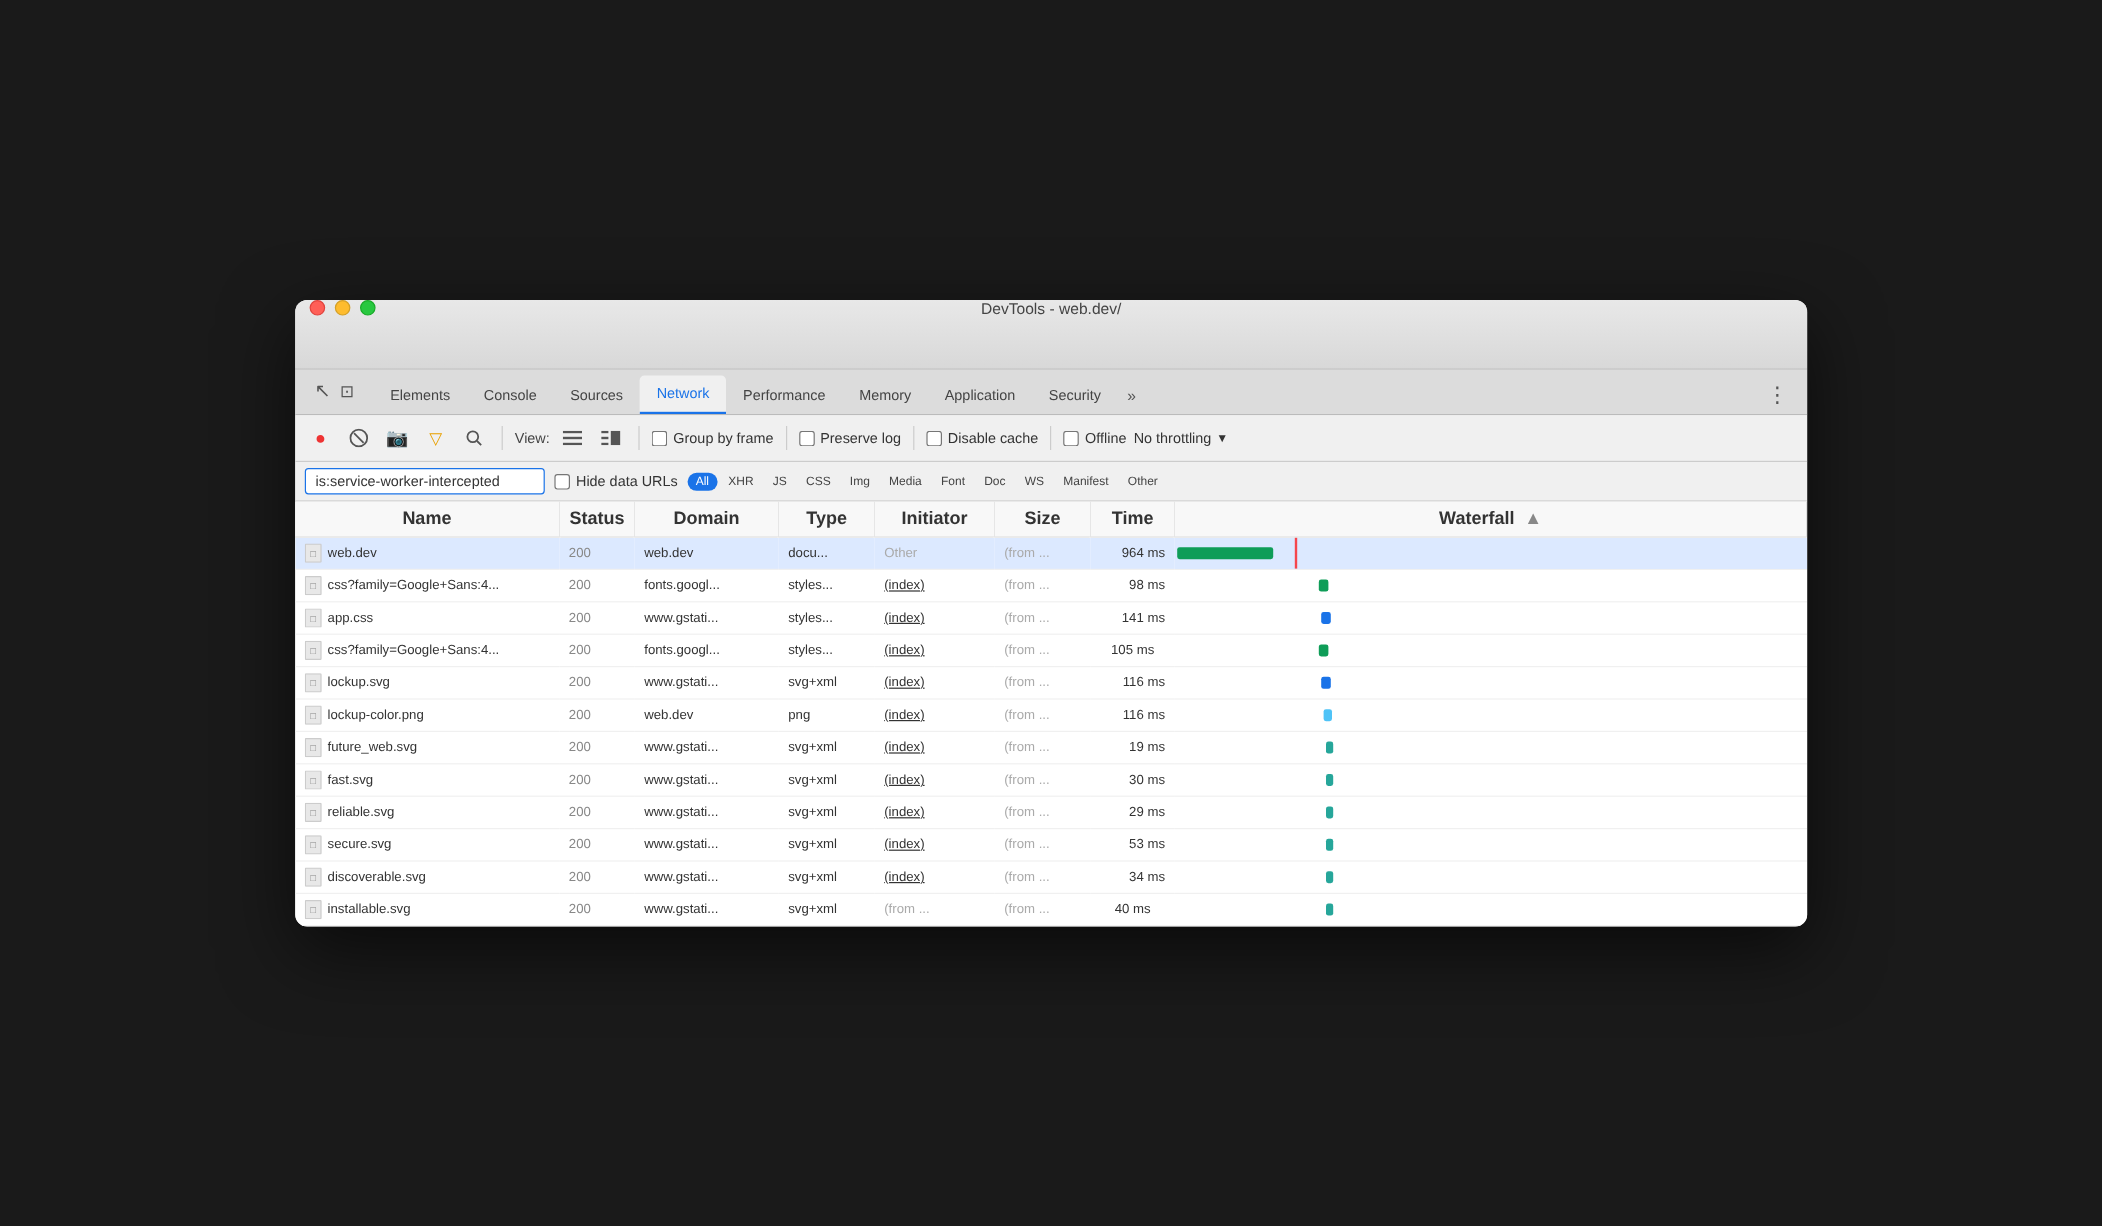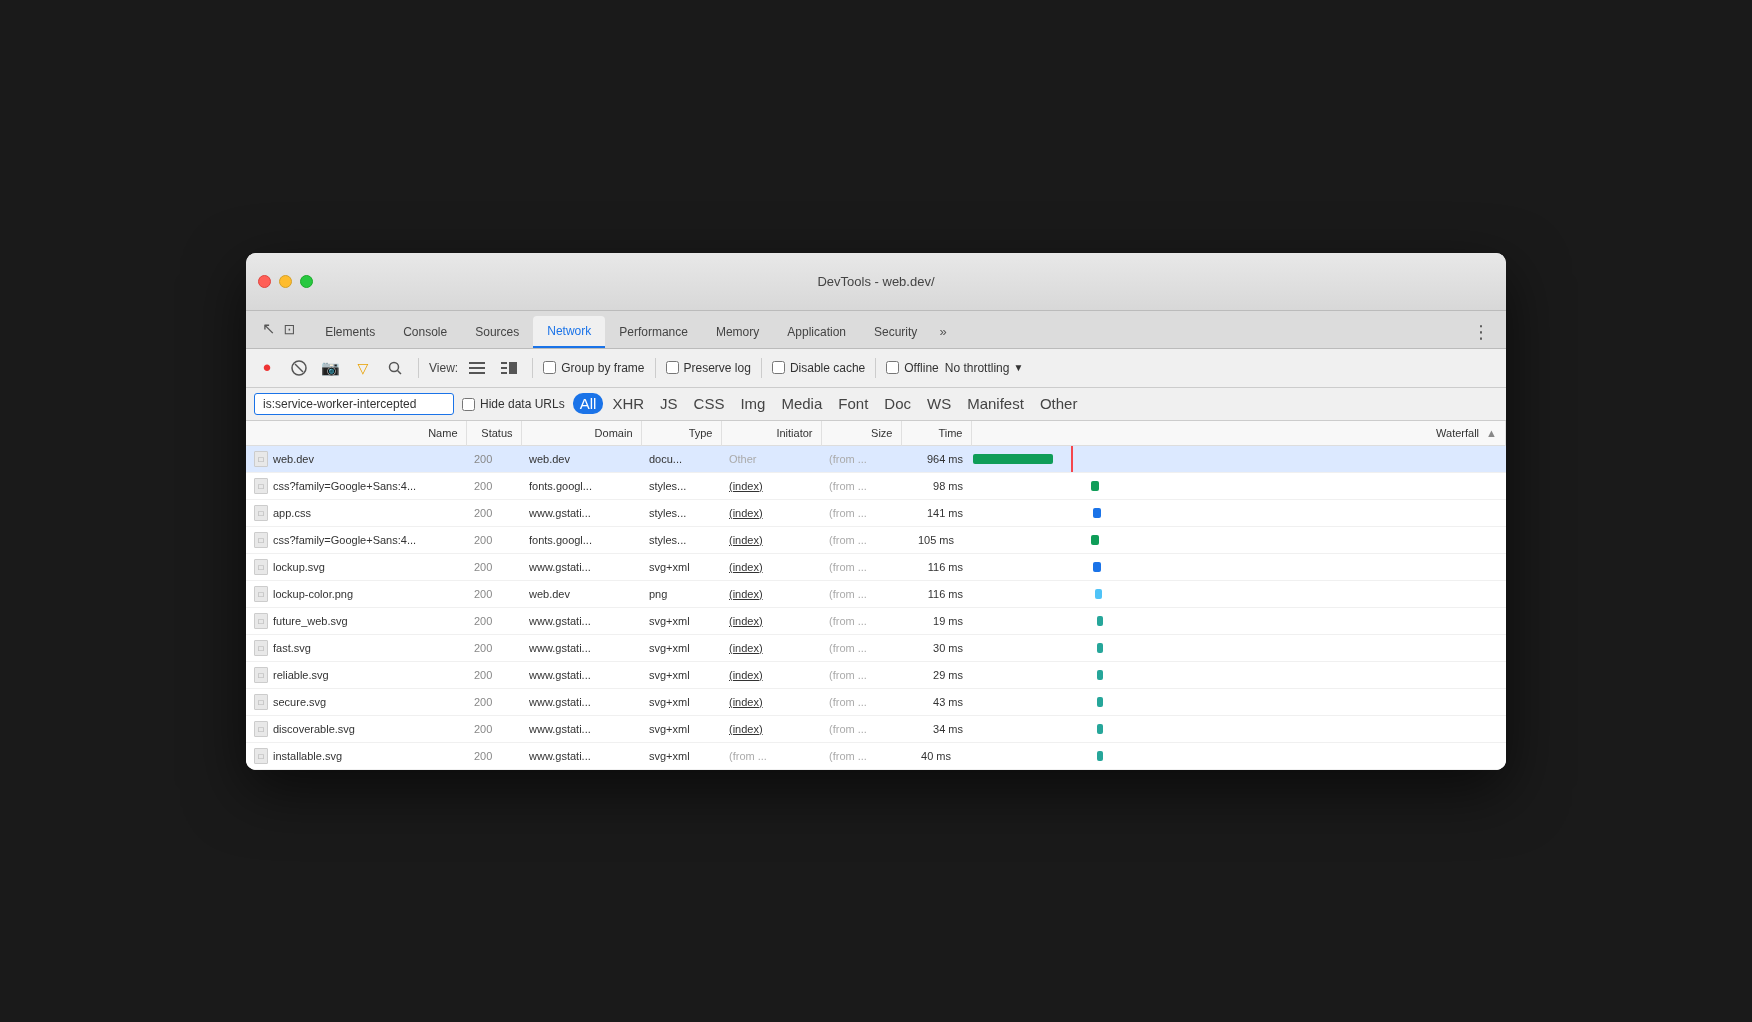--- a/index.html
+++ b/index.html
@@ -18,21 +18,21 @@
       border-radius: 10px;
       box-shadow: 0 20px 60px rgba(0,0,0,0.6);
       overflow: hidden;
     }
 
     
     .title-bar {
       background: linear-gradient(180deg, #e8e8e8 0%, #d8d8d8 100%);
       height: 58px;
       display: flex;
-      align-items: center;
+      align-items: flex-start;
       padding: 0 12px;
       border-bottom: 1px solid #bbb;
       position: relative;
     }
     .traffic-lights {
       display: flex;
       gap: 8px;
       align-items: center;
     }
     .traffic-light {
@@ -207,21 +207,21 @@
     }
 
     .filter-type-btns {
       display: flex;
       align-items: center;
       gap: 2px;
     }
 
     .filter-type-btn {
       padding: 2px 7px;
-      font-size: 15px;
+      font-size: 10px;
       cursor: pointer;
       border-radius: 3px;
       color: #444;
       white-space: nowrap;
     }
     .filter-type-btn.active {
       background: #1a73e8;
       color: white;
       border-radius: 10px;
     }
@@ -242,26 +242,26 @@
     .network-table thead tr {
       background: #f8f8f8;
       border-bottom: 1px solid #ddd;
       position: sticky;
       top: 0;
       z-index: 10;
     }
 
     .network-table th {
       padding: 6px 8px;
-      text-align: right;
-      font-weight: 400;
+      text-align: center;
+      font-weight: 700;
       color: #333;
       border-right: 1px solid #e0e0e0;
       white-space: nowrap;
-      font-size: 11px;
+      font-size: 15px;
       cursor: pointer;
       user-select: none;
     }
 
     .network-table td {
       padding: 5px 8px;
       border-bottom: 1px solid #f0f0f0;
       white-space: nowrap;
       overflow: hidden;
       text-overflow: ellipsis;
@@ -697,21 +697,21 @@
           <span class="name-text">secure.svg</span>
         </div>
       </td>
       <td class="col-status" style="color:#888;">200</td>
       <td class="col-domain">www.gstati...</td>
       <td class="col-type">svg+xml</td>
       <td class="col-initiator">
         <span class="initiator-link">(index)</span>
       </td>
       <td class="col-size" style="color:#aaa;">(from ...</td>
-      <td class="col-time" style="text-align:right;">43 ms</td>
+      <td class="col-time" style="text-align:right;">53 ms</td>
       <td class="col-waterfall waterfall-cell" style="position:relative; padding:0; min-width:200px; height:22px;">
         <div class="waterfall-bar bar-teal" style="left:126px; width:6px;"></div>
 
       </td>
     </tr>
           <tr>
       <td class="col-name">
         <div class="name-cell">
           <span class="file-icon">□</span>
           <span class="name-text">discoverable.svg</span>

